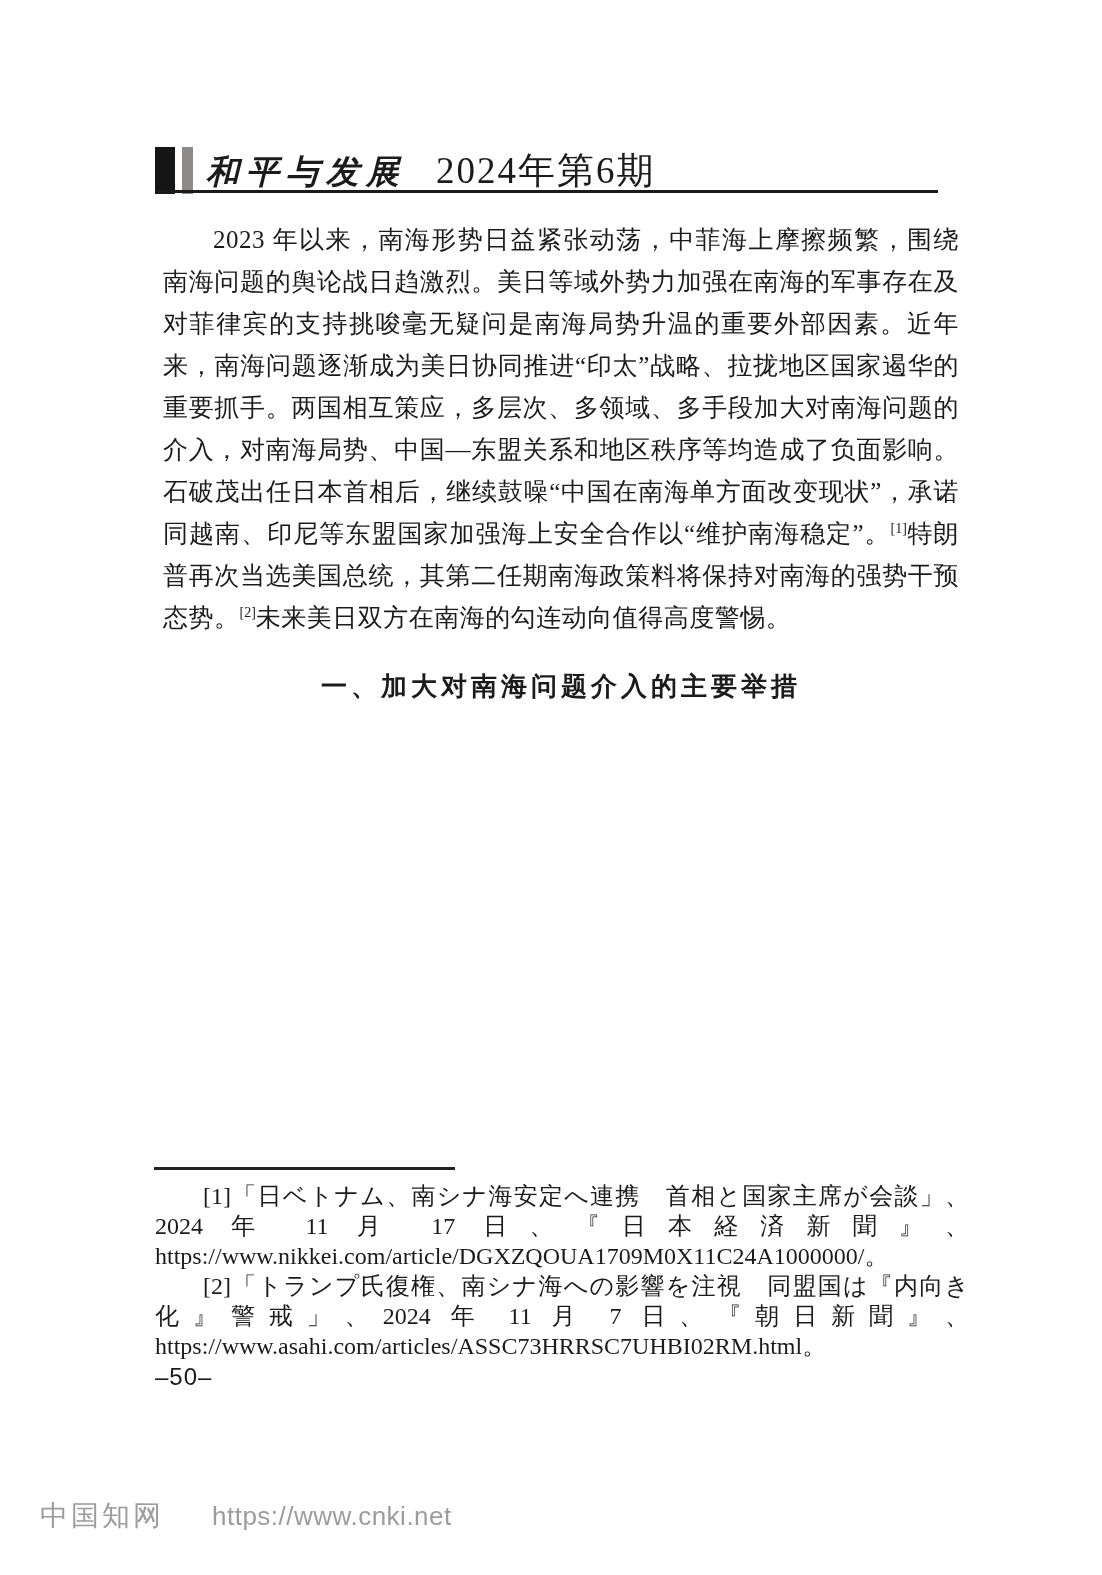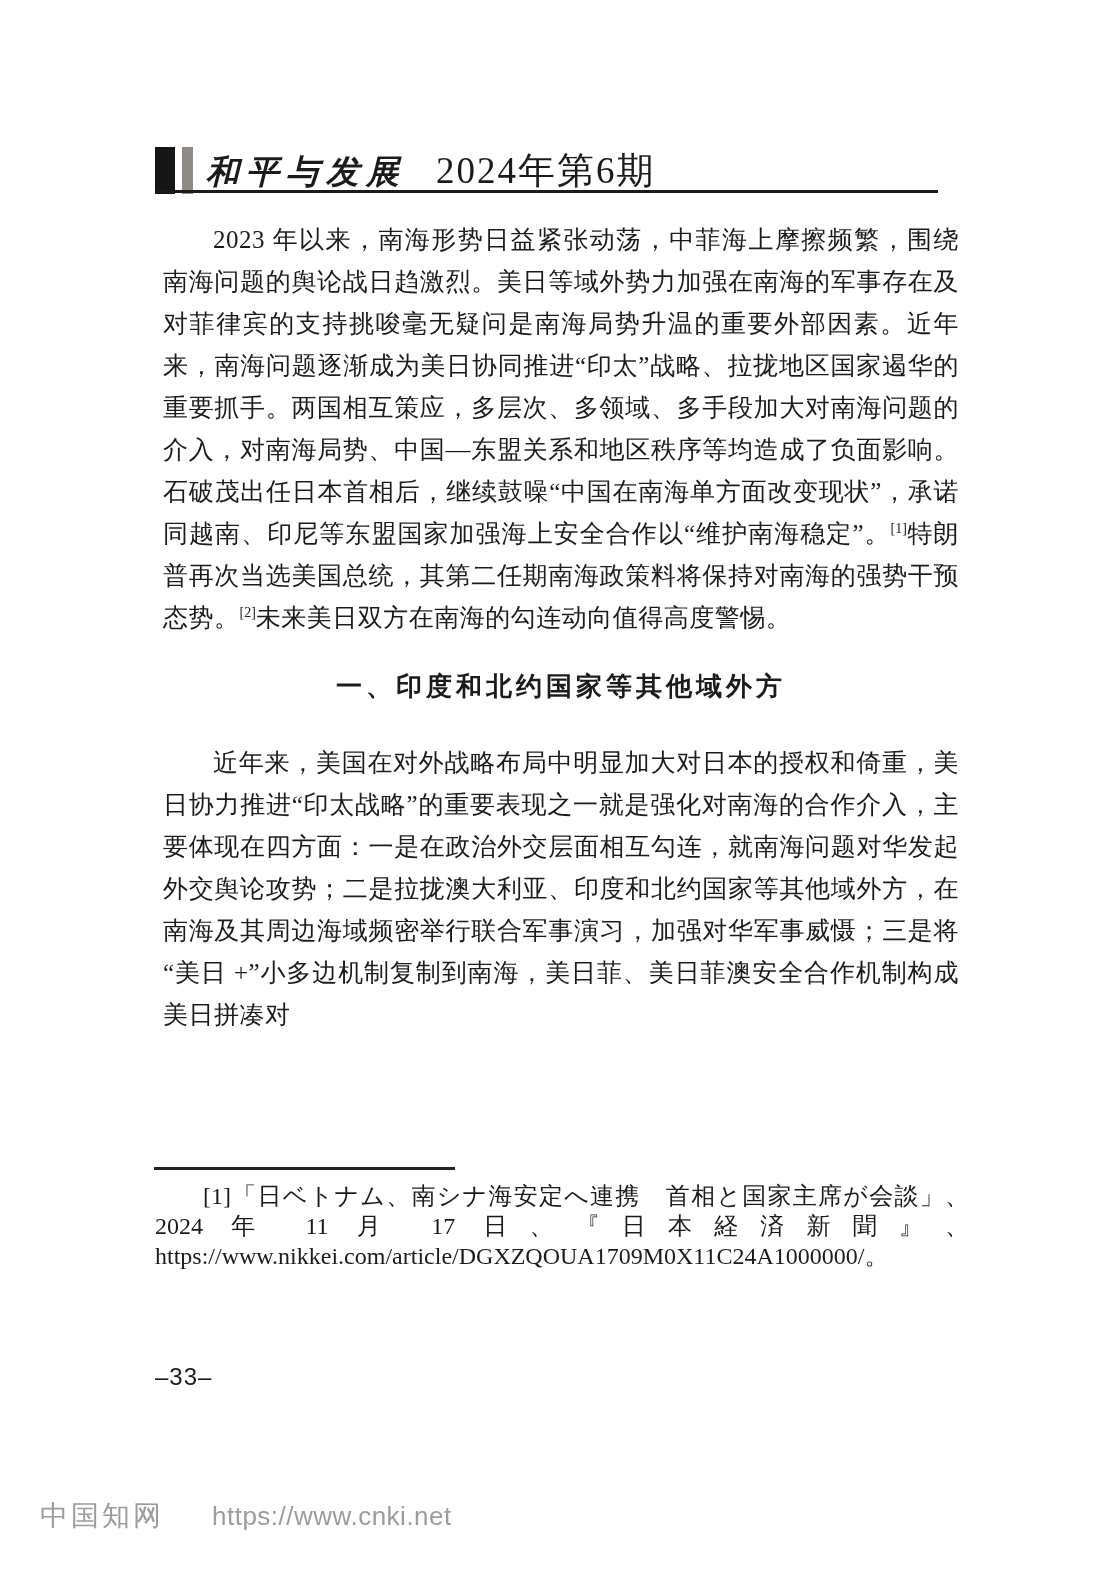--- a/index.html
+++ b/index.html
@@ -58,29 +58,29 @@
   <div class="header-deco-black"></div>
   <div class="header-deco-gray"></div>
   <div class="journal-line">
     <span class="journal-title">和平与发展</span>
     <span class="journal-issue">2024年第6期</span>
   </div>
   <div class="header-rule"></div>
 
   <div class="main-text">
     <p class="body-p"><span>2023 年以来，南海形势日益紧张动荡，中菲海上摩擦频繁，围绕南海问题的舆论战日趋激烈。美日等域外势力加强在南海的军事存在及对菲律宾的支持挑唆毫无疑问是南海局势升温的重要外部因素。近年来，南海问题逐渐成为美日协同推进“印太”战略、拉拢地区国家遏华的重要抓手。两国相互策应，多层次、多领域、多手段加大对南海问题的介入，对南海局势、中国—东盟关系和地区秩序等均造成了负面影响。石破茂出任日本首相后，继续鼓噪“中国在南海单方面改变现状”，承诺同越南、印尼等东盟国家加强海上安全合作以“维护南海稳定”。</span><sup class="fn-ref">[1]</sup><span>特朗普再次当选美国总统，其第二任期南海政策料将保持对南海的强势干预态势。</span><sup class="fn-ref">[2]</sup><span>未来美日双方在南海的勾连动向值得高度警惕。</span></p>
-    <h2 class="section-heading">一、印度和北约国家等其他域外方</h2>
-    <p class="body-p">近年来，美国在对外战略布局中明显加大对日本的授权和倚重，美日协力推进“印太战略”的重要表现之一就是强化对南海的合作介入，主要体现在四方面：一是在政治外交层面相互勾连，就南海问题对华发起外交舆论攻势；二是拉拢澳大利亚、印度和北约国家等其他域外方，在南海及其周边海域频密举行联合军事演习，加强对华军事威慑；三是将“美日 +”小多边机制复制到南海，美日菲、美日菲澳安全合作机制构成美日拼凑对</p>
+    <h2 class="section-heading">一、加大对南海问题介入的主要举措</h2>
   </div>
 
   <div class="fn-rule"></div>
   <div class="footnotes">
     <p class="footnote">[1]「日ベトナム、南シナ海安定へ連携　首相と国家主席が会談」、2024 年 11 月 17 日、『日本経済新聞』、https://www.nikkei.com/article/DGXZQOUA1709M0X11C24A1000000/。</p>
+    <p class="footnote">[2]「トランプ氏復権、南シナ海への影響を注視　同盟国は『内向き化』警戒」、2024 年 11 月 7 日、『朝日新聞』、https://www.asahi.com/articles/ASSC73HRRSC7UHBI02RM.html。</p>
   </div>
 
-  <div class="page-number">–33–</div>
+  <div class="page-number">–50–</div>
 
   <div class="watermark">
     <span class="watermark-name">中国知网</span>
     <span class="watermark-url">https://www.cnki.net</span>
   </div>
 
 </div>
 
 </body></html>

